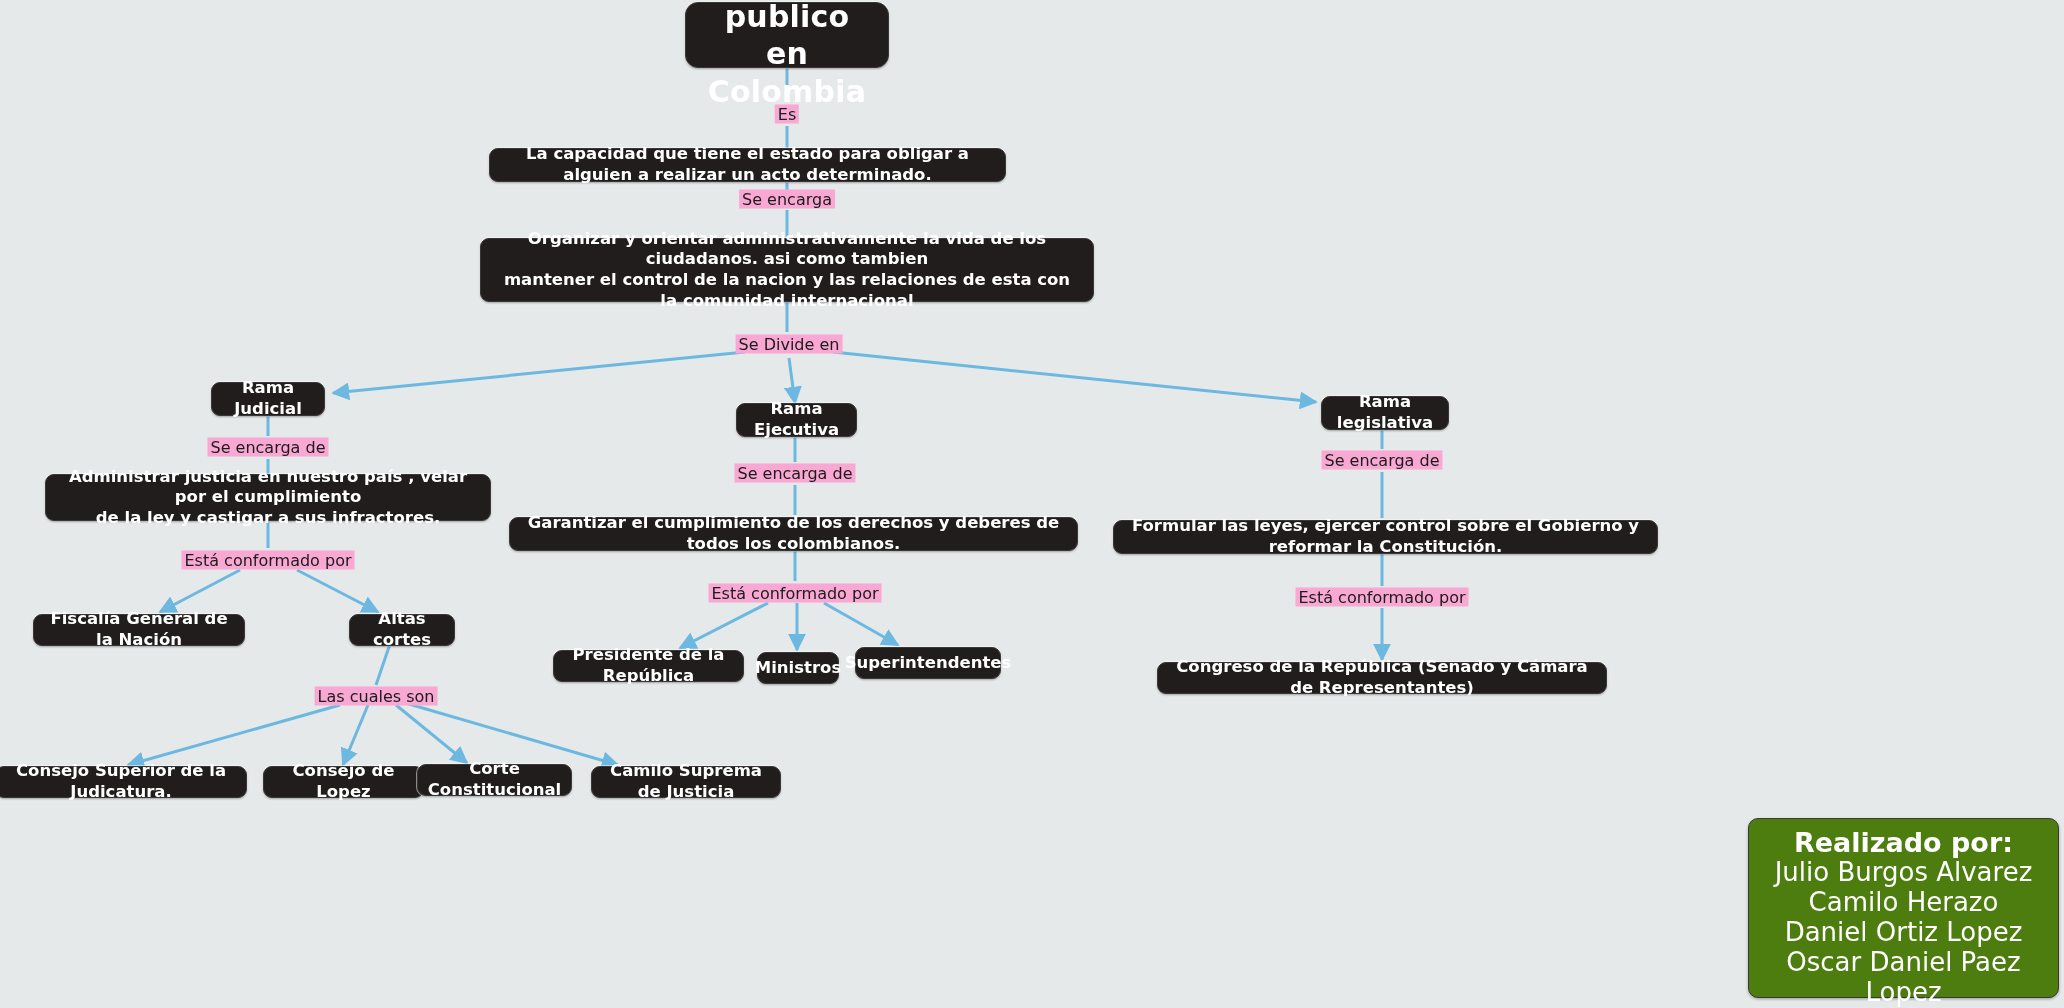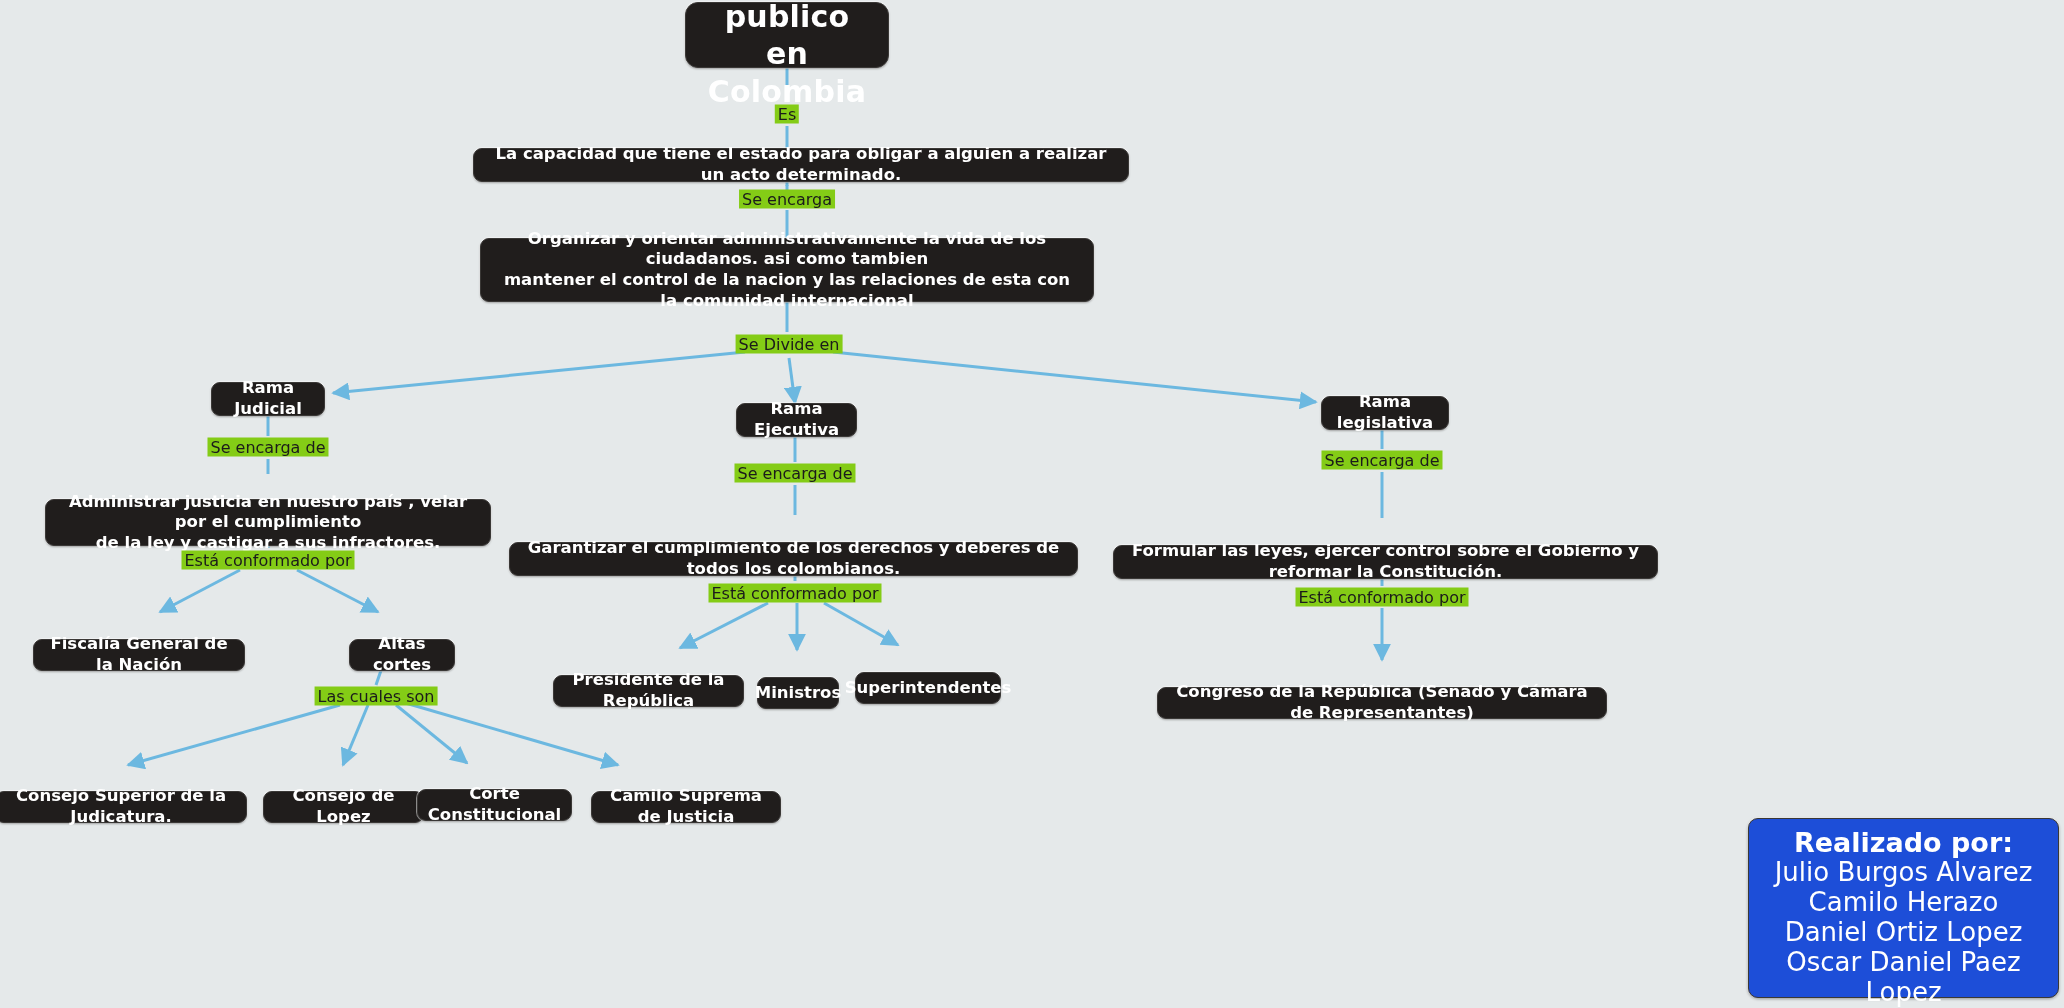--- a/index.html
+++ b/index.html
@@ -48,37 +48,36 @@
     letter-spacing: 0.2px;
   }
   .node.def {
     font-size: 16.5px;
   }
   .node.branch {
     font-size: 16.5px;
   }
   .node.leaf {
     font-size: 16.5px;
-    margin-top: 25px;
   }
   .edge-label {
     position: absolute;
     font-size: 16px;
     font-weight: normal;
     color: #1b1b1b;
     white-space: nowrap;
     transform: translate(-50%, -50%);
-    background: #84cc16;
+    background: #f9a8d4;
     padding: 0 3px;
     font-family: "DejaVu Sans", "Liberation Sans", sans-serif;
   }
   .credits {
     position: absolute;
     box-sizing: border-box;
-    background: #1d4ed8;
+    background: #4d7c0f;
     color: #ffffff;
     border-radius: 10px;
     border: 1px solid #3a3836;
     box-shadow: 0 1px 3px rgba(0,0,0,0.4), 0 0 0 1px rgba(255,255,255,0.5);
     text-align: center;
     padding: 8px 14px 10px 14px;
     font-family: "DejaVu Sans", "Liberation Sans", sans-serif;
   }
   .credits-title {
     font-size: 27px;
@@ -149,21 +148,21 @@
 
       <line x1="1382" y1="554" x2="1382" y2="586"></line>
 
       <line x1="1382" y1="608" x2="1382" y2="660" marker-end="url(#arrow)"></line>
     </g>
   </svg>
 
   <div class="node root" style="left:685px; top:2px; width:204px; height:66px;">Poder publico
 en Colombia</div>
 
-  <div class="node def" style="left:473px; top:148px; width:656px; height:34px;">La capacidad que tiene el estado para obligar a alguien a realizar un acto determinado.</div>
+  <div class="node def" style="left:489px; top:148px; width:517px; height:34px;">La capacidad que tiene el estado para obligar a alguien a realizar un acto determinado.</div>
 
   <div class="node def" style="left:480px; top:238px; width:614px; height:64px;">Organizar y orientar administrativamente la vida de los ciudadanos. asi como tambien
 mantener el control de la nacion y las relaciones de esta con la comunidad internacional</div>
 
   <div class="node branch" style="left:211px; top:382px; width:114px; height:34px;">Rama Judicial</div>
 
   <div class="node branch" style="left:736px; top:403px; width:121px; height:34px;">Rama Ejecutiva</div>
 
   <div class="node branch" style="left:1321px; top:396px; width:128px; height:34px;">Rama legislativa</div>
 

